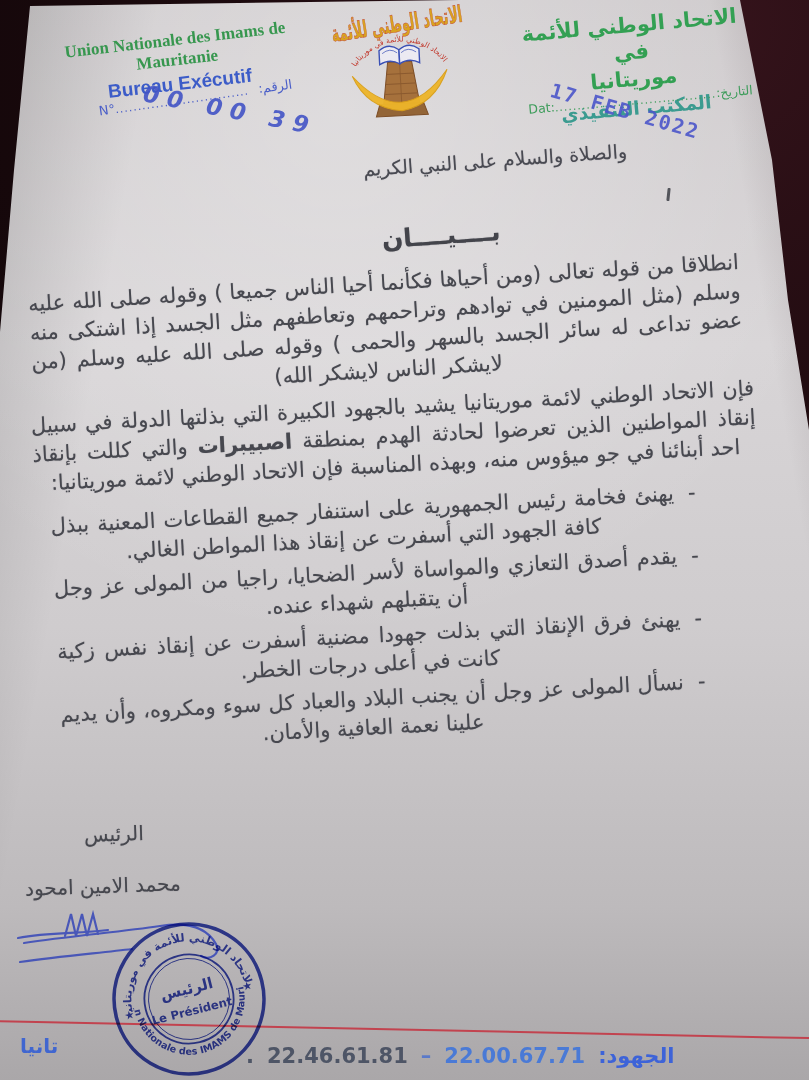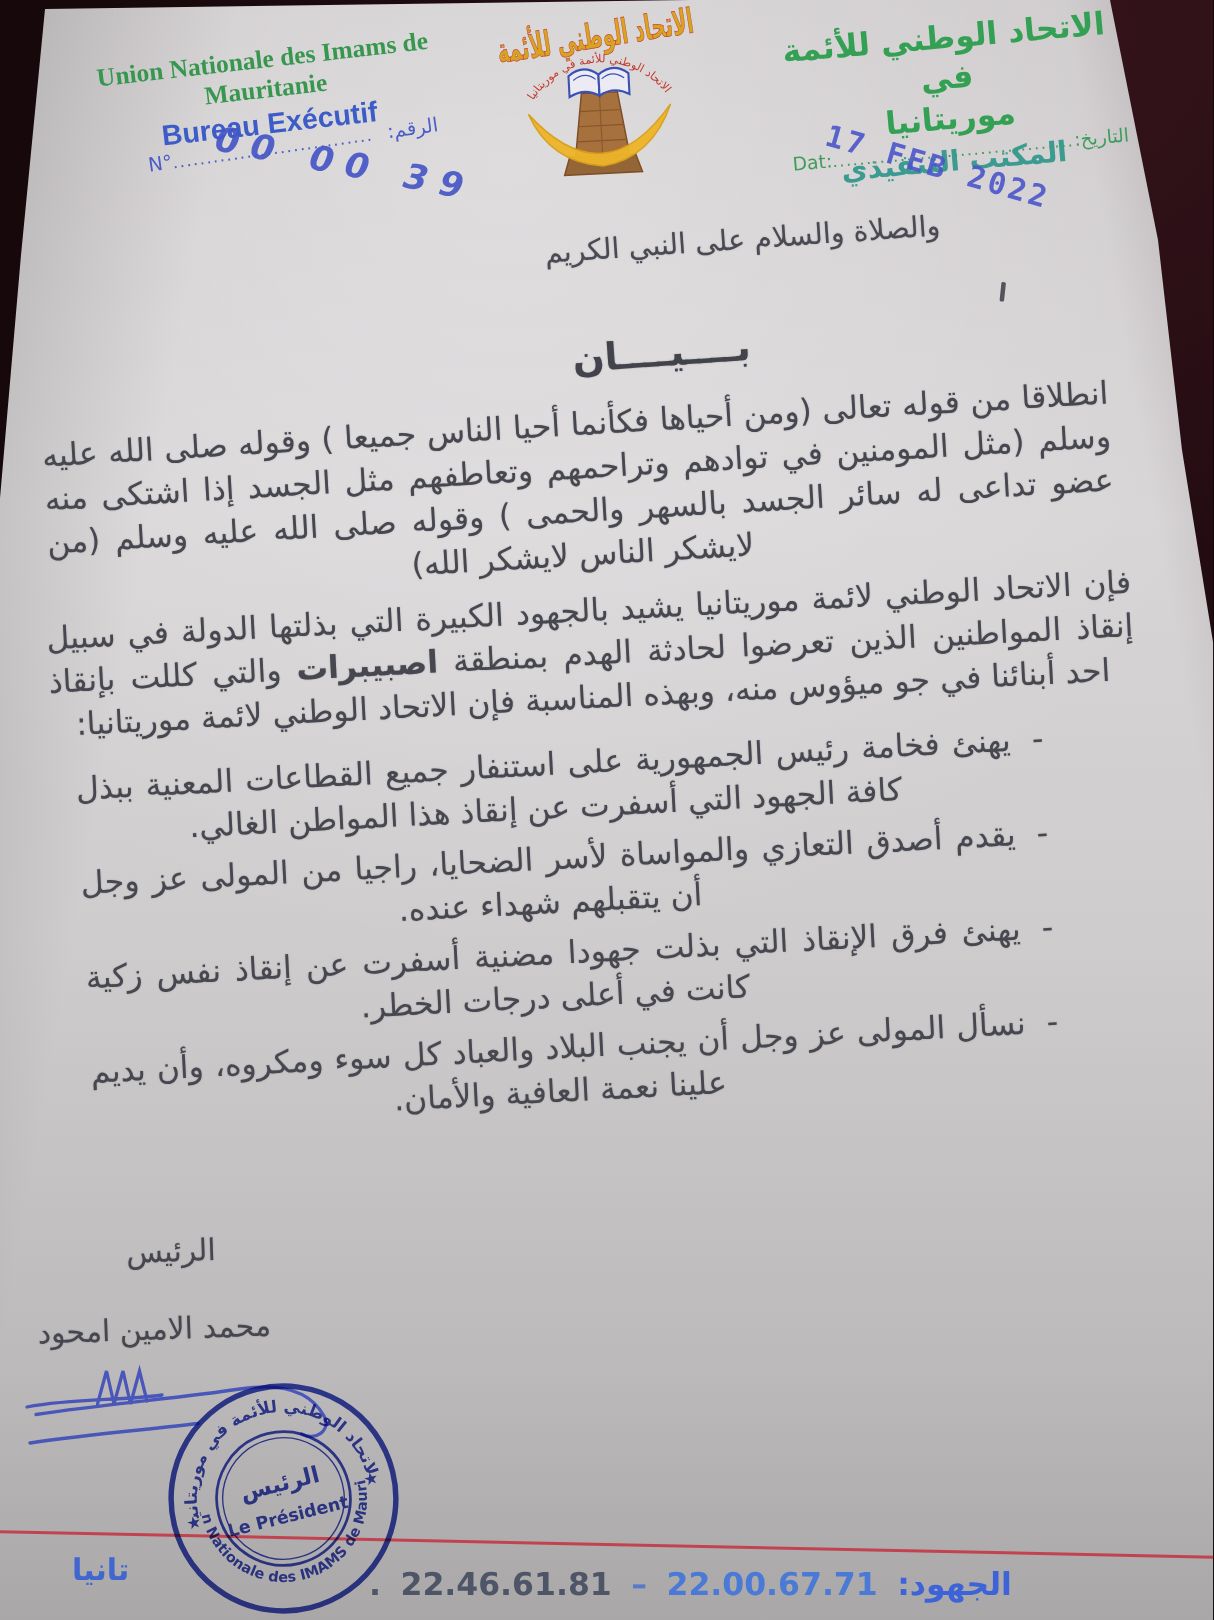--- a/index.html
+++ b/index.html
@@ -53,21 +53,21 @@
   .signature{left:10px;top:896px;z-index:2;}
   .stamp-wrap{left:108px;top:918px;width:162px;height:162px;transform:rotate(-14deg);z-index:3;opacity:.92;mix-blend-mode:multiply;}
 
   
   .redline{left:-8px;top:1020px;width:835px;height:2.2px;background:#c2434f;transform:rotate(1.2deg);transform-origin:left center;z-index:0;}
   .footer{left:246px;top:1044px;display:flex;align-items:baseline;gap:13px;font-weight:bold;font-size:21px;z-index:1;white-space:nowrap;}
   .footer .dark{color:#4e5566;}
   .footer .sep{color:#5a79c9;}
   .footer .blue{color:#4a7ad6;}
   .footer .label{color:#3d63d8;direction:rtl;}
-  .obscured{left:20px;top:1034px;font-weight:bold;font-size:20px;color:#4066d0;z-index:1;direction:rtl;margin-left:28px;}
+  .obscured{left:20px;top:1034px;font-weight:bold;font-size:20px;color:#4066d0;z-index:1;direction:rtl;}
 </style>
 </head>
 <body>
 
 <div class="scene">
   <div class="paper">
 
     <div class="blk org-fr">
       <div class="ln">Union Nationale des Imams de</div>
       <div class="ln">Mauritanie</div>

